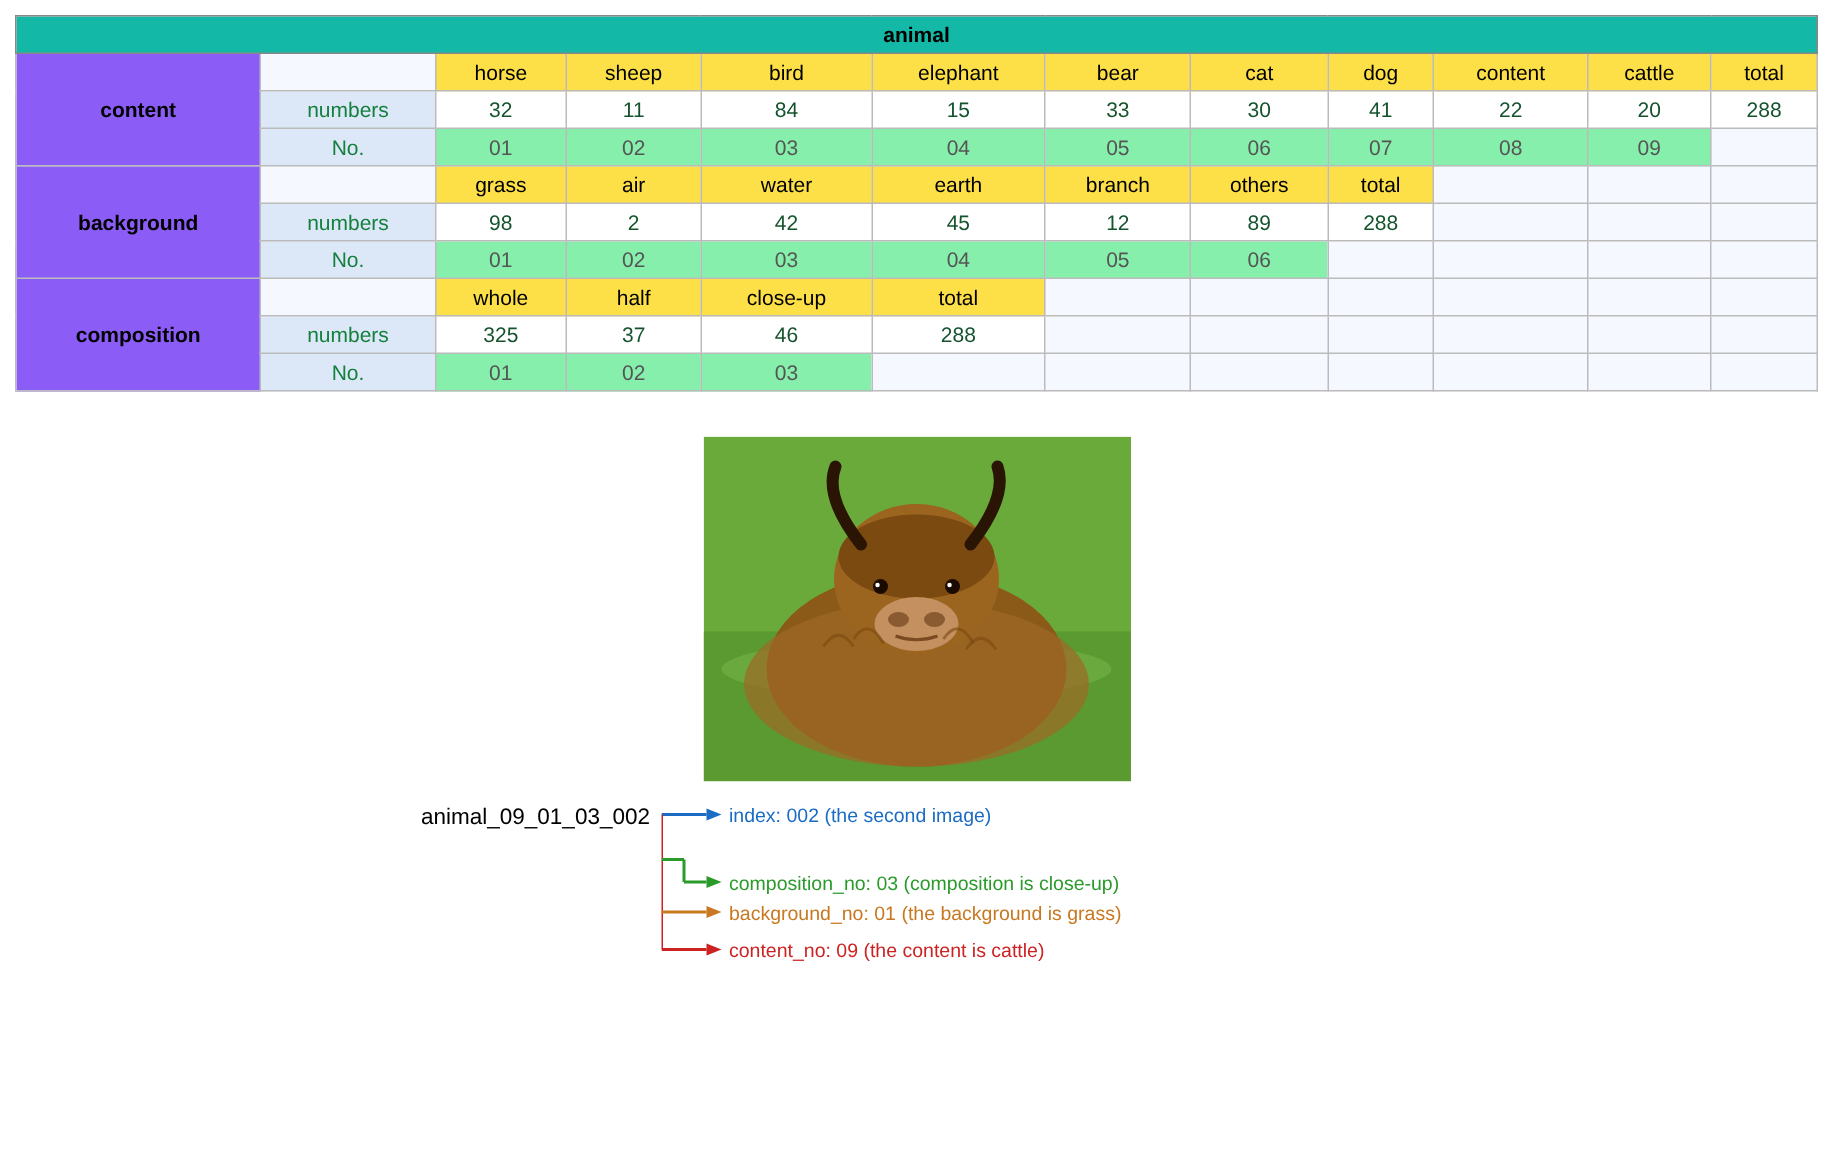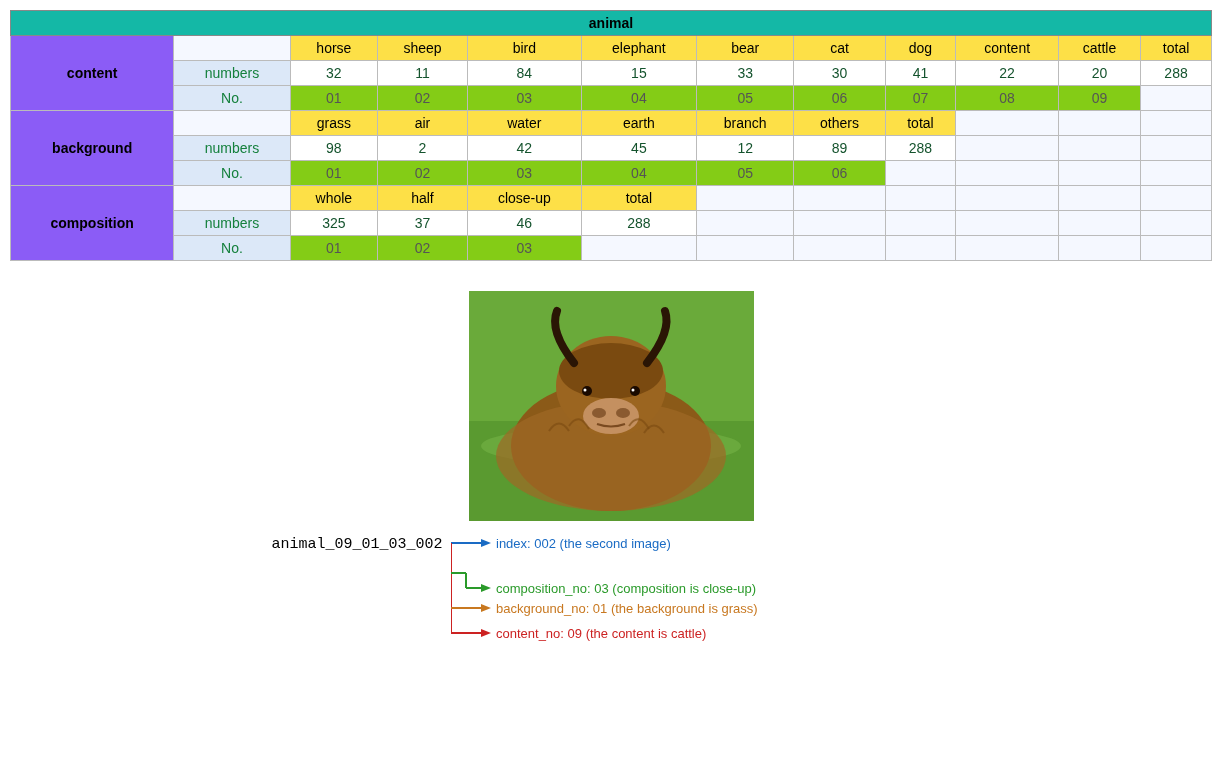--- a/index.html
+++ b/index.html
@@ -40,21 +40,21 @@
       background: #dce8f8;
       font-size: 13px;
       color: #15803d;
     }
     .data-cell {
       background: #fff;
       color: #14532d;
       font-size: 14px;
     }
     .data-cell-no {
-      background: #84cc16;
+      background: #86efac;
       color: #555;
       font-size: 14px;
     }
     .col-header {
       background: #fde047;
       font-size: 14px;
       color: #000;
     }
     .empty-cell {
       background: #f5f8ff;
@@ -235,21 +235,21 @@
 
       <path d="M80 140 Q90 125 100 140" stroke="#7a4a10" stroke-width="2" fill="none" opacity="0.6"></path>
       <path d="M100 135 Q110 120 120 138" stroke="#7a4a10" stroke-width="2" fill="none" opacity="0.6"></path>
       <path d="M160 135 Q170 120 180 138" stroke="#7a4a10" stroke-width="2" fill="none" opacity="0.6"></path>
       <path d="M175 142 Q185 127 195 142" stroke="#7a4a10" stroke-width="2" fill="none" opacity="0.6"></path>
     </svg>
   </div>
 
   <div style="display:flex; align-items:flex-start; justify-content:center;">
 
-    <div style="display:flex; flex-direction:column; align-items:center; margin-top:5px;font-family:Liberation Mono, monospace;">
+    <div style="display:flex; flex-direction:column; align-items:center; margin-top:5px;">
       <span style="font-size:15px; color:#000; white-space:nowrap;">animal_09_01_03_002</span>
     </div>
 
     <svg width="500" height="120" viewBox="0 0 500 120" style="margin-left:8px; margin-top:2px;">
 
       <line x1="0" y1="10" x2="30" y2="10" stroke="#1a6bc4" stroke-width="2"></line>
       <polygon points="30,6 40,10 30,14" fill="#1a6bc4"></polygon>
       <text x="45" y="15" font-family="Arial" font-size="13" fill="#1a6bc4">index: 002 (the second image)</text>
 
       <line x1="0" y1="10" x2="0" y2="100" stroke="#cc2222" stroke-width="2"></line>

